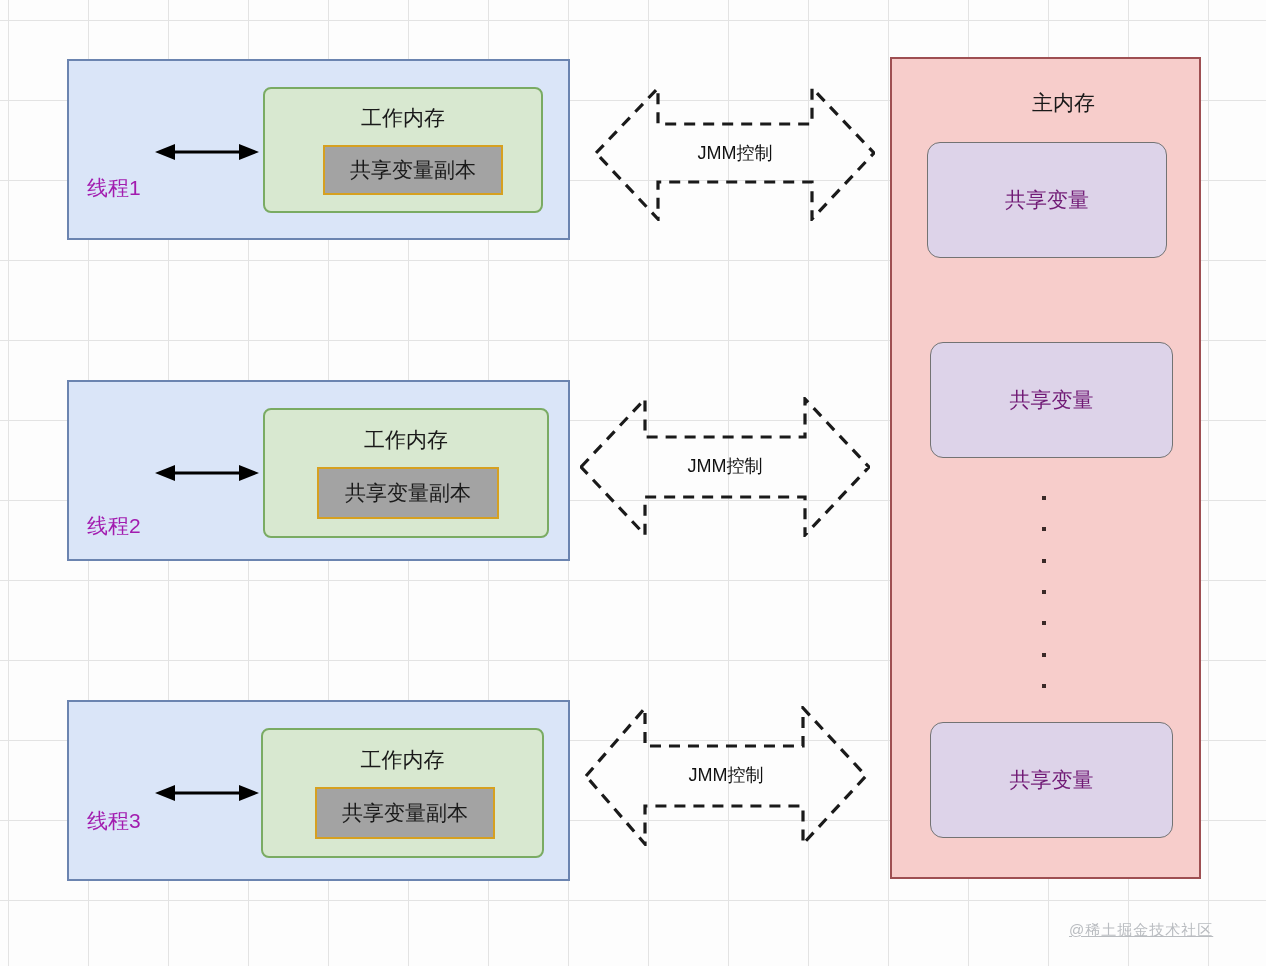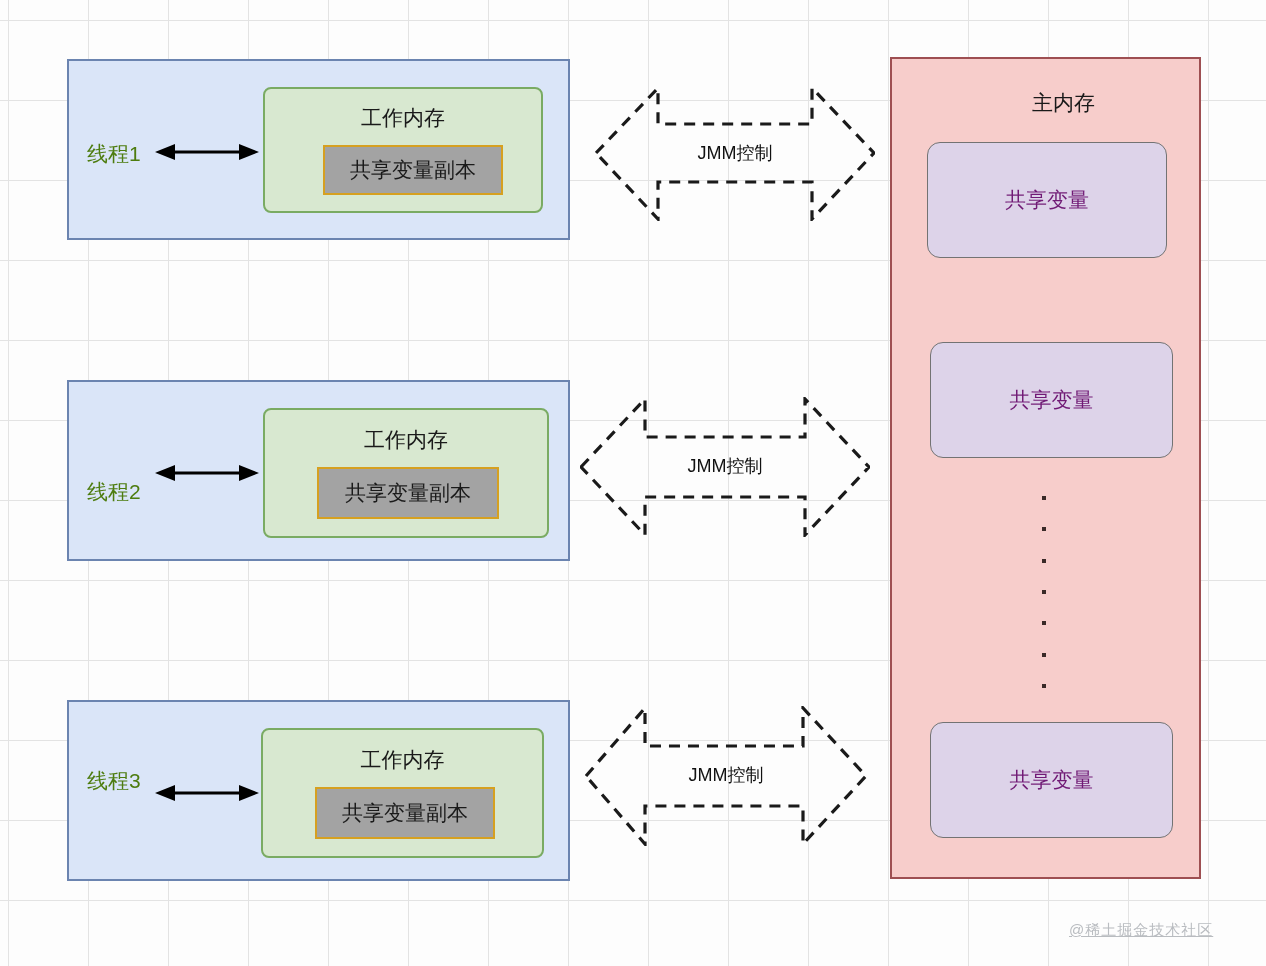--- a/index.html
+++ b/index.html
@@ -30,23 +30,24 @@
   .thread-block {
     position: absolute;
     background: #dae5f8;
     border: 2px solid #6b84b0;
     box-sizing: border-box;
   }
 
   .thread-label {
     position: absolute;
     font-size: 21px;
-    color: #4d7c0f;
+    color: #a21caf;
     white-space: nowrap;
     line-height: 1;
+    margin-top: 34px;
   }
 
   .dbl-arrow {
     position: absolute;
     height: 22px;
   }
 
   
   .work-mem {
     position: absolute;
@@ -186,21 +187,21 @@
 
   <div class="jmm-group" style="left:580px; top:397px; width:290px; height:140px;">
     <svg width="290" height="140" viewBox="0 0 290 140" xmlns="http://www.w3.org/2000/svg">
       <path d="M 1 70 L 65 2 L 65 40 L 225 40 L 225 2 L 289 70 L 225 138 L 225 100 L 65 100 L 65 138 Z" fill="none" stroke="#1a1a1a" stroke-width="3.2" stroke-dasharray="11 8" stroke-linejoin="miter"></path>
     </svg>
     <span class="jmm-label" style="top:60px;">JMM控制</span>
   </div>
 
   <div class="thread-block" style="left:67px; top:700px; width:503px; height:181px;">
 
-    <span class="thread-label" style="left:18px; top:68px;">线程3</span>
+    <span class="thread-label" style="left:18px; top:74px;">线程3</span>
 
     <svg class="dbl-arrow" style="left:86px; top:79px; width:104px; height:24px;" viewBox="0 0 104 24" xmlns="http://www.w3.org/2000/svg">
       <line x1="14" y1="12" x2="90" y2="12" stroke="#000" stroke-width="3"></line>
       <polygon points="0,12 20,4 20,20" fill="#000"></polygon>
       <polygon points="104,12 84,4 84,20" fill="#000"></polygon>
     </svg>
 
     <div class="work-mem" style="left:192px; top:26px; width:283px; height:130px;">
       <span class="work-mem-title" style="top:19px;">工作内存</span>
       <div class="var-copy" style="left:52px; top:57px; width:180px; height:52px;">共享变量副本</div>

